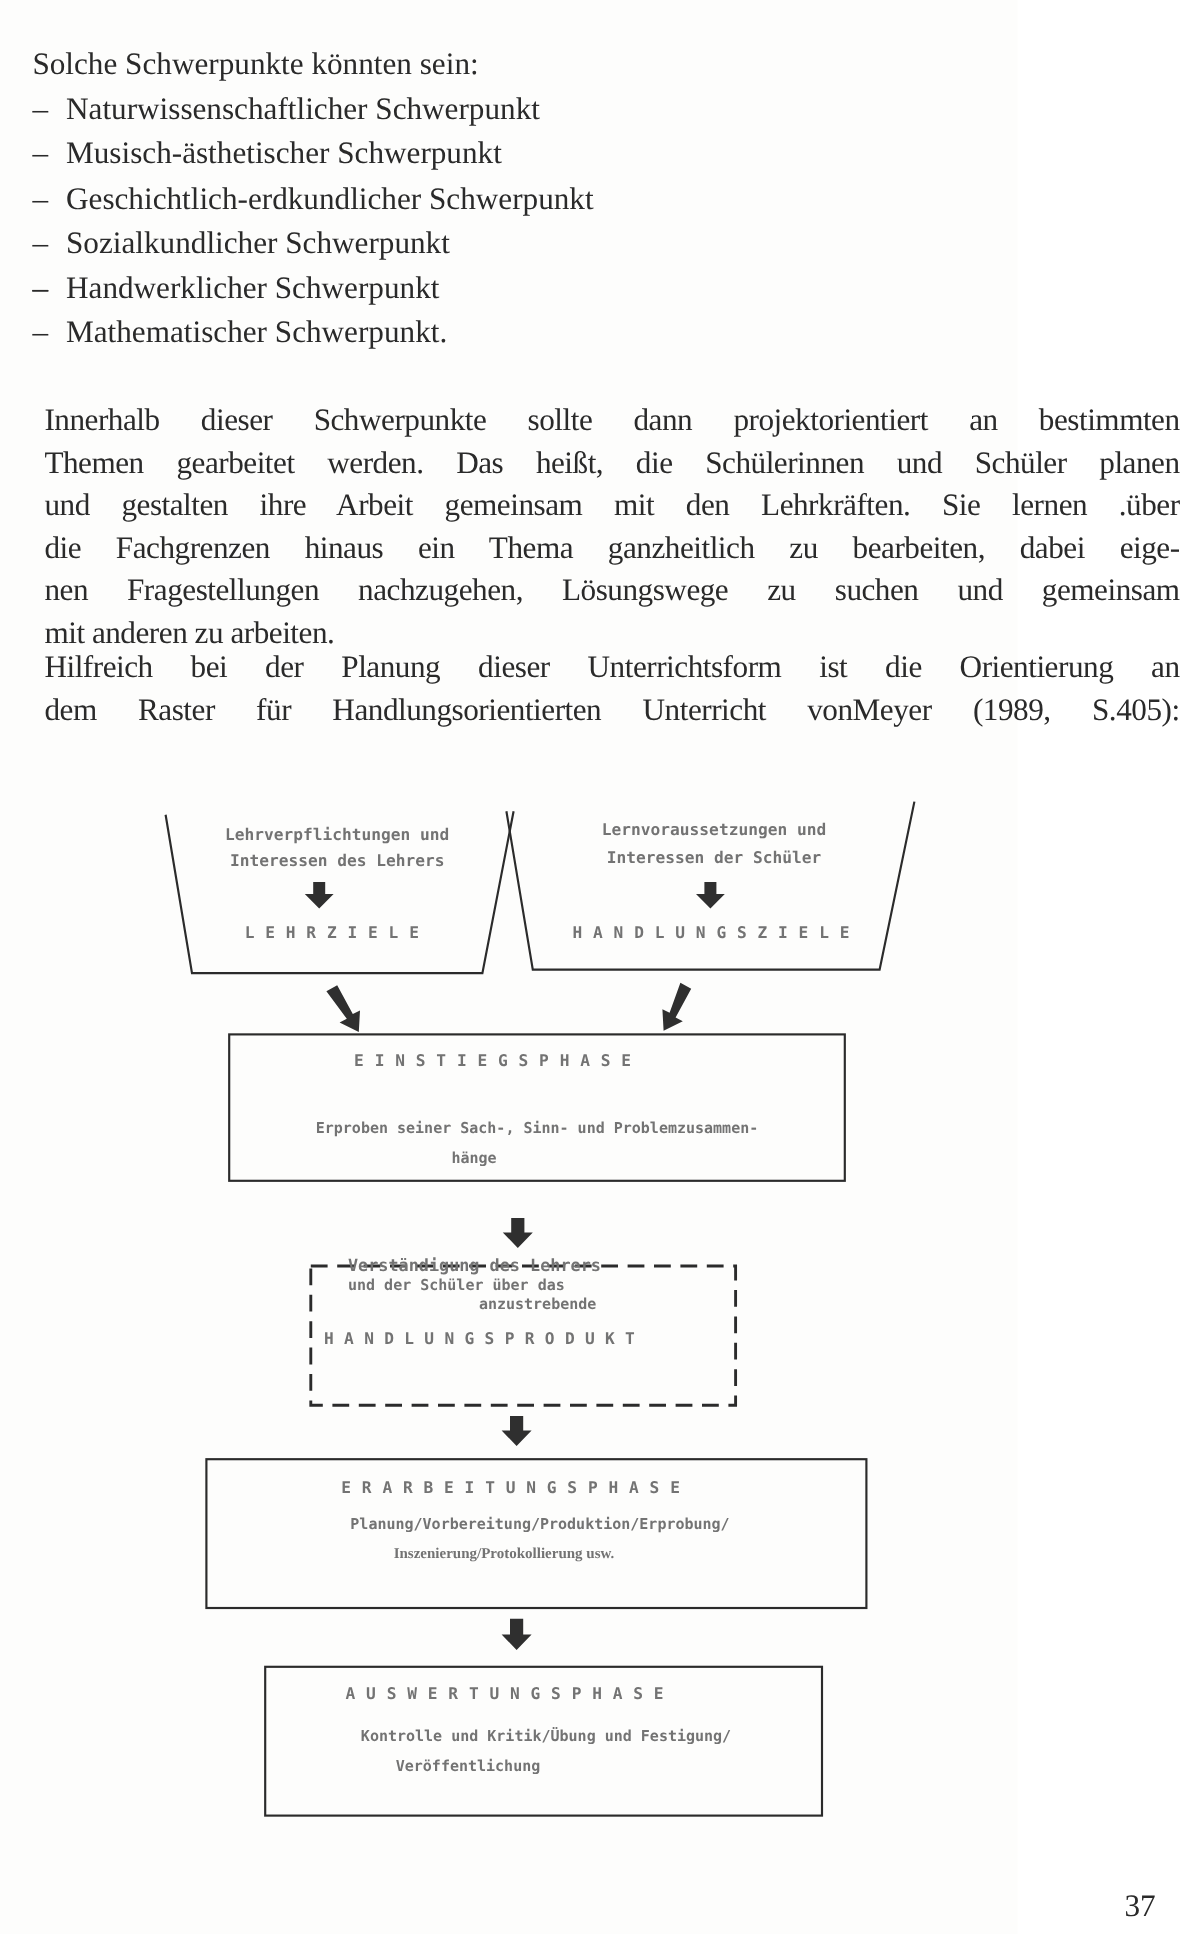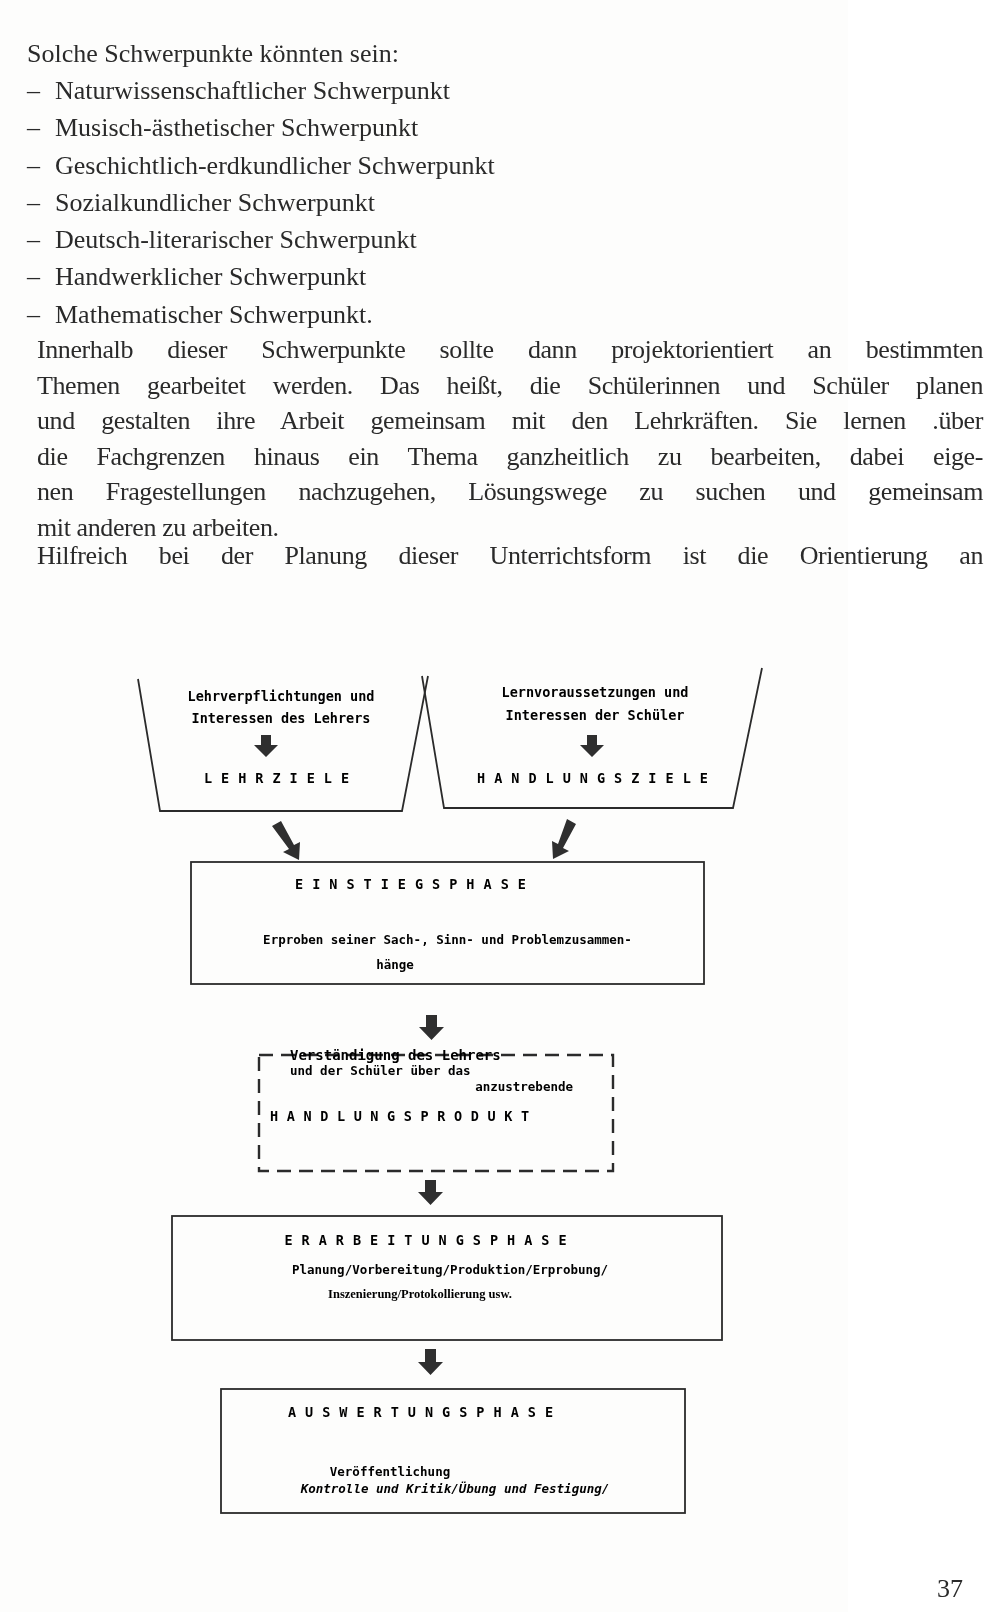--- a/index.html
+++ b/index.html
@@ -1,19 +1,19 @@
 <!DOCTYPE html>
 <html><head>
 <meta charset="utf-8">
 <style>
   html, body { margin: 0; padding: 0; background: #ffffff; }
   body { width: 1000px; height: 1612px; position: relative; overflow: hidden; color: #2a2a2a; }
   .page { position: absolute; left: 0; top: 0; width: 848px; height: 1612px; background: #fdfdfc; }
   .serif { font-family: "Liberation Serif", "DejaVu Serif", serif; }
-  .mono { font-family: "DejaVu Sans Mono", "Liberation Mono", monospace; font-weight: bold; color: #000000; }
+  .mono { font-family: "DejaVu Sans Mono", "Liberation Mono", monospace; font-weight: bold; color: #737373; }
 
   .intro { position: absolute; left: 27px; top: 35px; font-size: 26px; line-height: 37px; }
   .list { position: absolute; left: 27px; top: 72px; margin: 0; padding: 0; list-style: none; font-size: 26px; line-height: 37.3px; }
   .list li { position: relative; padding-left: 28px; white-space: nowrap; }
   .list li .dash { position: absolute; left: 0; }
 
   .para { position: absolute; left: 27px; width: 946px; font-size: 26px; line-height: 35.5px; text-align: justify; letter-spacing: -0.4px; margin-left: 10px; }
   .para1 { top: 332px; }
   .para2 { top: 538px; }
   .para span.line { display: block; text-align: justify; text-align-last: justify; }
@@ -31,36 +31,37 @@
 
 <div class="page">
 
   <div class="intro serif">Solche Schwerpunkte könnten sein:</div>
 
   <ul class="list serif">
     <li><span class="dash">–</span><span>Naturwissenschaftlicher Schwerpunkt</span></li>
     <li><span class="dash">–</span><span>Musisch-ästhetischer Schwerpunkt</span></li>
     <li><span class="dash">–</span><span>Geschichtlich-erdkundlicher Schwerpunkt</span></li>
     <li><span class="dash">–</span><span>Sozialkundlicher Schwerpunkt</span></li>
-    <li><span class="dash">–</span><span>Deutsch-literarischer Schwerpunkt</span></li>
+    <li><span class="dash">–</span></li>
     <li><span class="dash">–</span><span>Handwerklicher Schwerpunkt</span></li>
     <li><span class="dash">–</span><span>Mathematischer Schwerpunkt.</span></li>
   </ul>
 
   <div class="para para1 serif">
     <span class="line">Innerhalb dieser Schwerpunkte sollte dann projektorientiert an bestimmten</span>
     <span class="line">Themen gearbeitet werden. Das heißt, die Schülerinnen und Schüler planen</span>
     <span class="line">und gestalten ihre Arbeit gemeinsam mit den Lehrkräften. Sie lernen .über</span>
     <span class="line">die Fachgrenzen hinaus ein Thema ganzheitlich zu bearbeiten, dabei eige-</span>
     <span class="line">nen Fragestellungen nachzugehen, Lösungswege zu suchen und gemeinsam</span>
     <span class="line last">mit anderen zu arbeiten.</span>
   </div>
 
   <div class="para para2 serif">
     <span class="line">Hilfreich bei der Planung dieser Unterrichtsform ist die Orientierung an</span>
+    <span class="line">dem Raster für Handlungsorientierten Unterricht vonMeyer (1989, S.405):</span>
   </div>
 
   <svg class="diagram" viewBox="0 0 1000 1612">
     <g stroke="#2b2b2b" stroke-width="1.8" fill="none">
 
       <polyline points="138,679 160,811 402,811 428,676"></polyline>
 
       <polyline points="422,676 444,808 733,808 762,668"></polyline>
 
       <rect x="191" y="862" width="513" height="122"></rect>
@@ -92,25 +93,25 @@
   <div class="dtext mono" style="left:450px; top:684px; width:290px;">Lernvoraussetzungen  und</div>
   <div class="dtext mono" style="left:450px; top:707px; width:290px;">Interessen der Schüler</div>
   <div class="dtext mono spaced" style="left:452px; top:770px; width:290px;">HANDLUNGSZIELE</div>
 
   <div class="dtext mono spaced" style="left:195px; top:876px; width:440px;">EINSTIEGSPHASE</div>
   <div class="dtext mono" style="left:195px; top:932px; width:505px; font-size:12.5px;">Erproben seiner Sach-, Sinn- und Problemzusammen-</div>
   <div class="dtext mono" style="left:195px; top:957px; width:400px; font-size:12.5px;">hänge</div>
 
   <div class="dtext mono" style="left:290px; top:1046px; width:250px; font-size:14px; text-align:left; line-height:16px; top:1047px;">Verständigung des Lehrers</div>
   <div class="dtext mono" style="left:290px; top:1063px; width:250px; font-size:12.5px; text-align:left; line-height:16px;">und der Schüler über das</div>
-  <div class="dtext mono" style="left:323px; top:1079px; width:250px; font-size:12.5px; text-align:right; line-height:16px;">anzustrebende</div>
+  <div class="dtext mono" style="left:323px; top:1079px; width:250px; font-size:12.5px; text-align:center; line-height:16px;">anzustrebende</div>
   <div class="dtext mono spaced" style="left:270px; top:1108px; width:340px; text-align:left; letter-spacing:8.6px;">HANDLUNGSPRODUKT</div>
 
   <div class="dtext mono spaced" style="left:180px; top:1232px; width:500px;">ERARBEITUNGSPHASE</div>
   <div class="dtext mono" style="left:180px; top:1262px; width:540px; font-size:12.5px;">Planung/Vorbereitung/Produktion/Erprobung/</div>
   <div class="dtext mono" style="left:180px; top:1287px; width:480px; font-size:12.5px;font-family:Liberation Serif, serif;">Inszenierung/Protokollierung usw.</div>
 
   <div class="dtext mono spaced" style="left:225px; top:1404px; width:400px;">AUSWERTUNGSPHASE</div>
-  <div class="dtext mono" style="left:225px; top:1481px; width:460px; font-size:12.5px;font-style:italic;">Kontrolle und Kritik/Übung und Festigung/</div>
+  <div class="dtext mono" style="left:225px; top:1439px; width:460px; font-size:12.5px;">Kontrolle und Kritik/Übung und Festigung/</div>
   <div class="dtext mono" style="left:225px; top:1464px; width:330px; font-size:12.5px;">Veröffentlichung</div>
 
   <div class="page-number serif">37</div>
 </div>
 
 </body></html>

